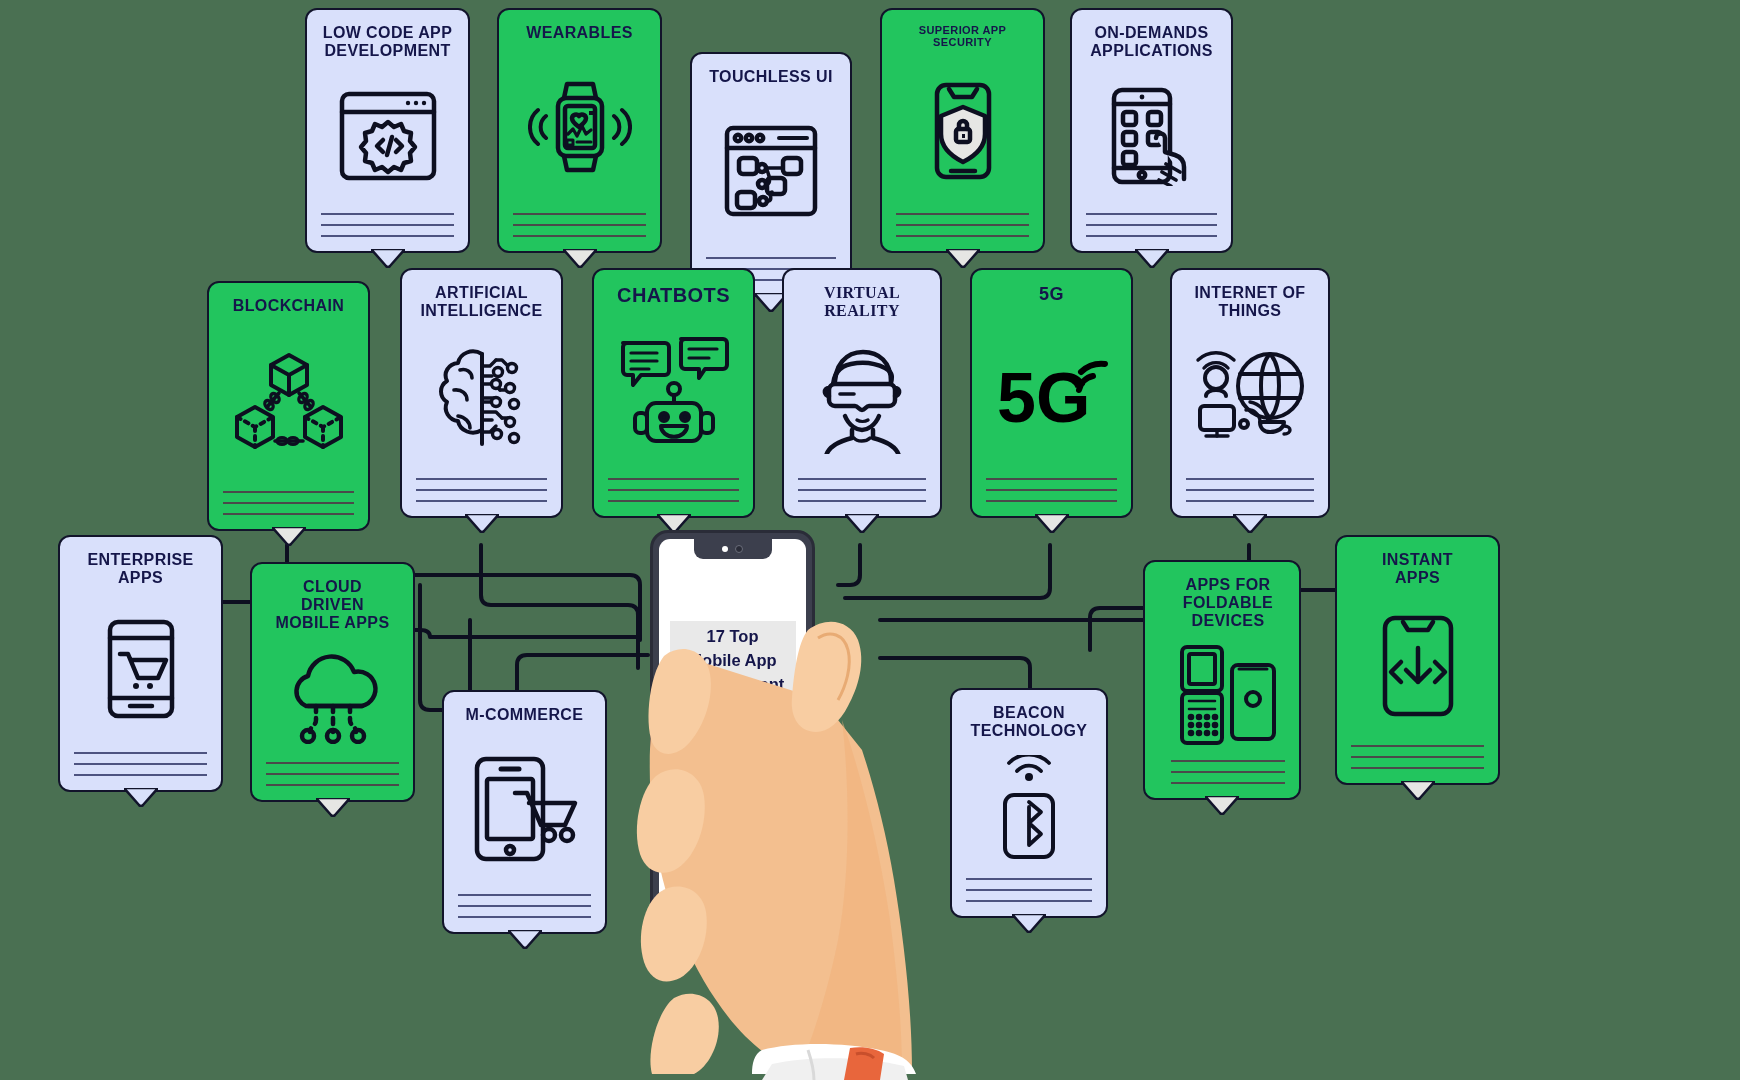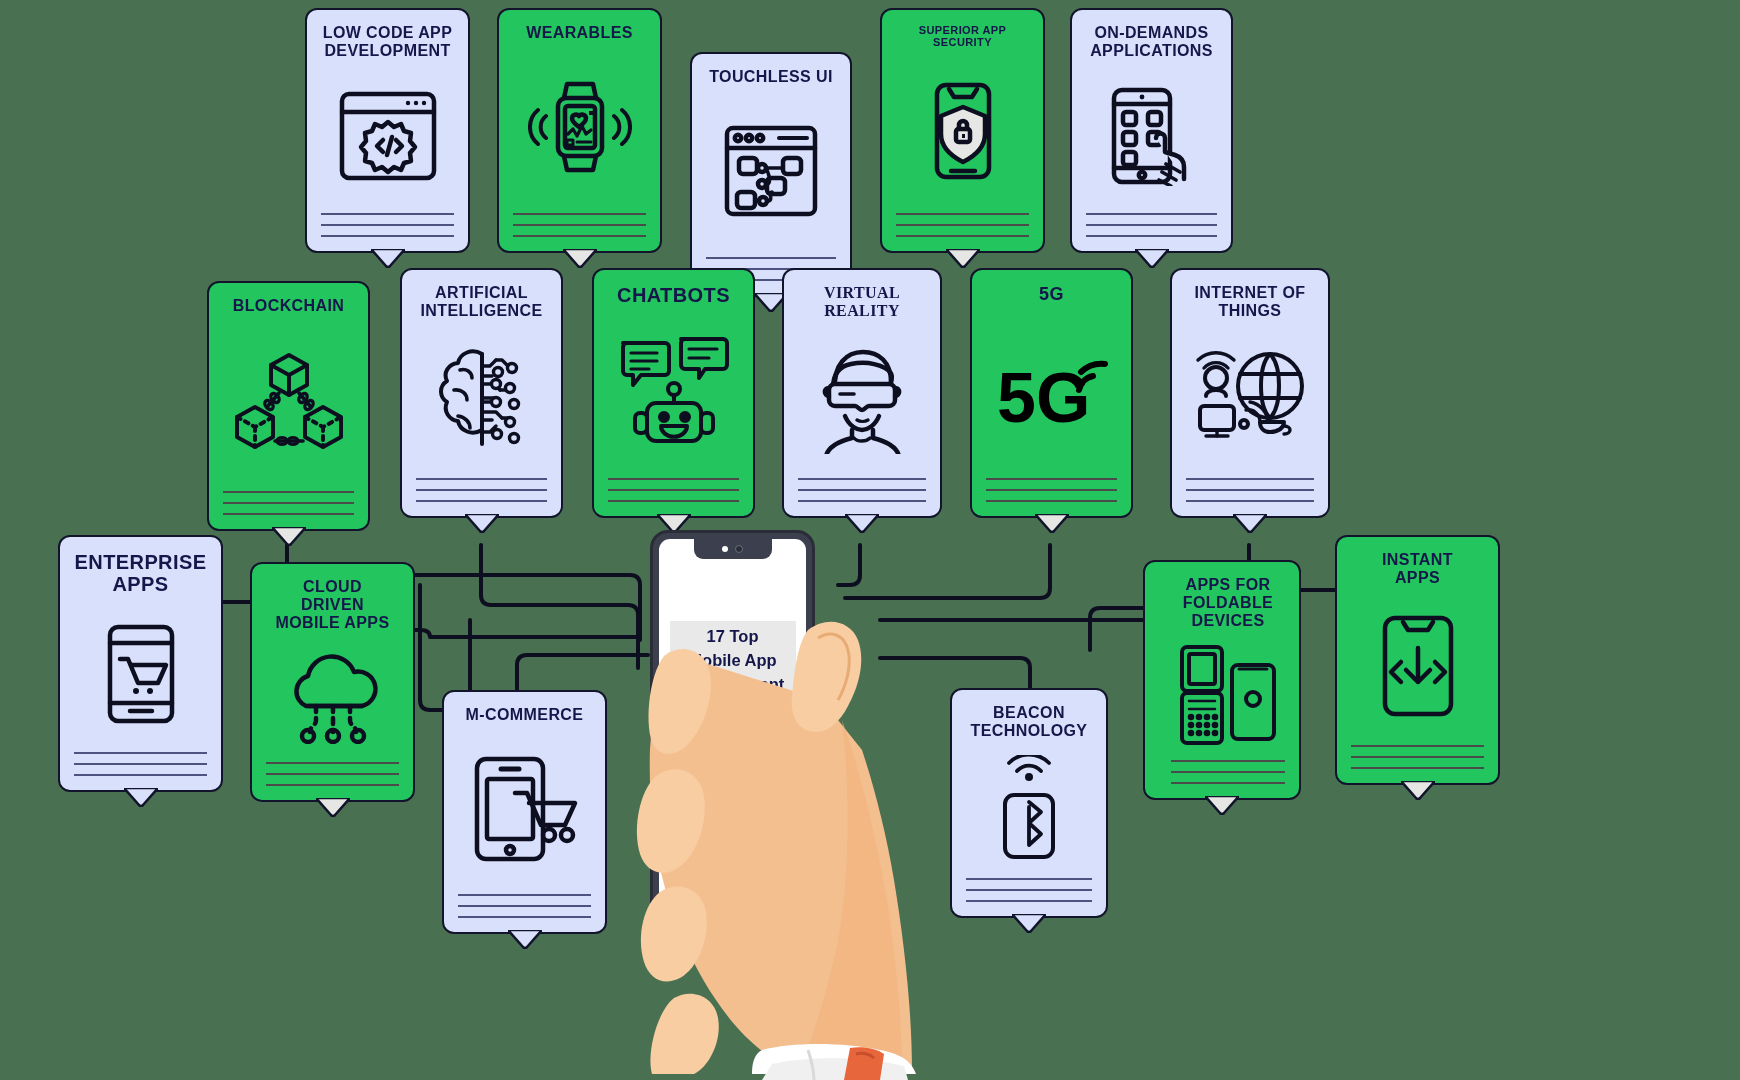--- a/index.html
+++ b/index.html
@@ -437,21 +437,21 @@
         <div class="ln"></div>
         <div class="ln"></div>
         <div class="ln"></div>
       </div>
     <svg class="tail" viewBox="0 0 34 19">
         <path d="M0 0 H34 L19 17 Q17 19 15 17 Z" fill="#d9e0fb" stroke="#12142b" stroke-width="2.5" stroke-linejoin="round"></path>
       </svg>
   </div>
 
   <div class="card blue" style="left:58px;top:535px;width:165px;height:257px;">
-    <div class="card-title" style="font-size:20px;text-align:center;">ENTERPRISE
+    <div class="card-title" style="font-size:16px;text-align:center;">ENTERPRISE
 APPS</div>
     <div class="icon-wrap">
       <svg width="74" height="102" viewBox="0 0 74 102" stroke="#0d0f20" stroke-width="4.5" fill="none" stroke-linecap="round" stroke-linejoin="round">
         <rect x="6" y="4" width="62" height="94" rx="8"></rect>
         <path d="M6 20 H68 M6 80 H68 M26 88 h22"></path>
         <path d="M16 36 h8 l10 24 h20 l8-18 H28"></path>
         <circle cx="32" cy="68" r="3" fill="#0d0f20" stroke="none"></circle>
           <circle cx="46" cy="68" r="3" fill="#0d0f20" stroke="none"></circle>
       </svg>
     </div>

